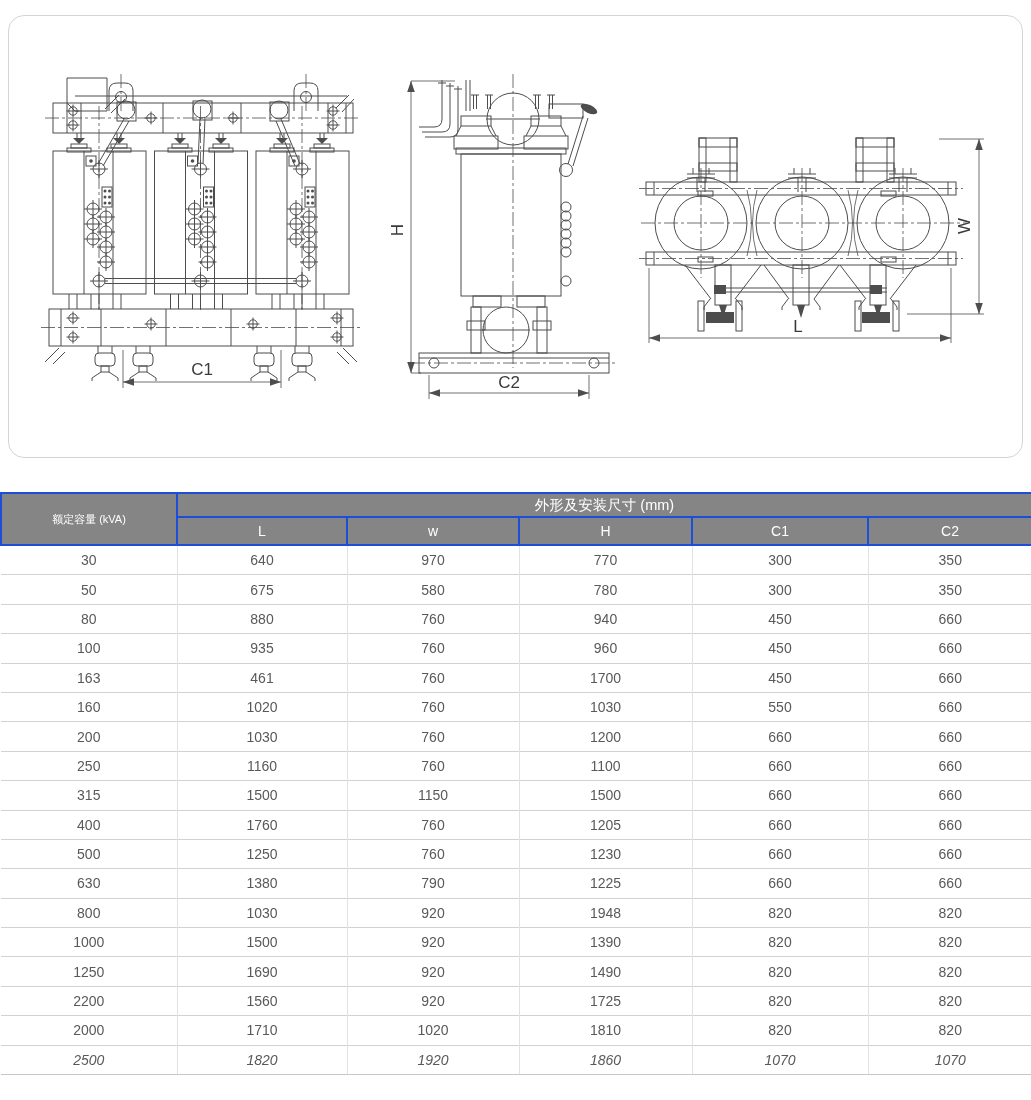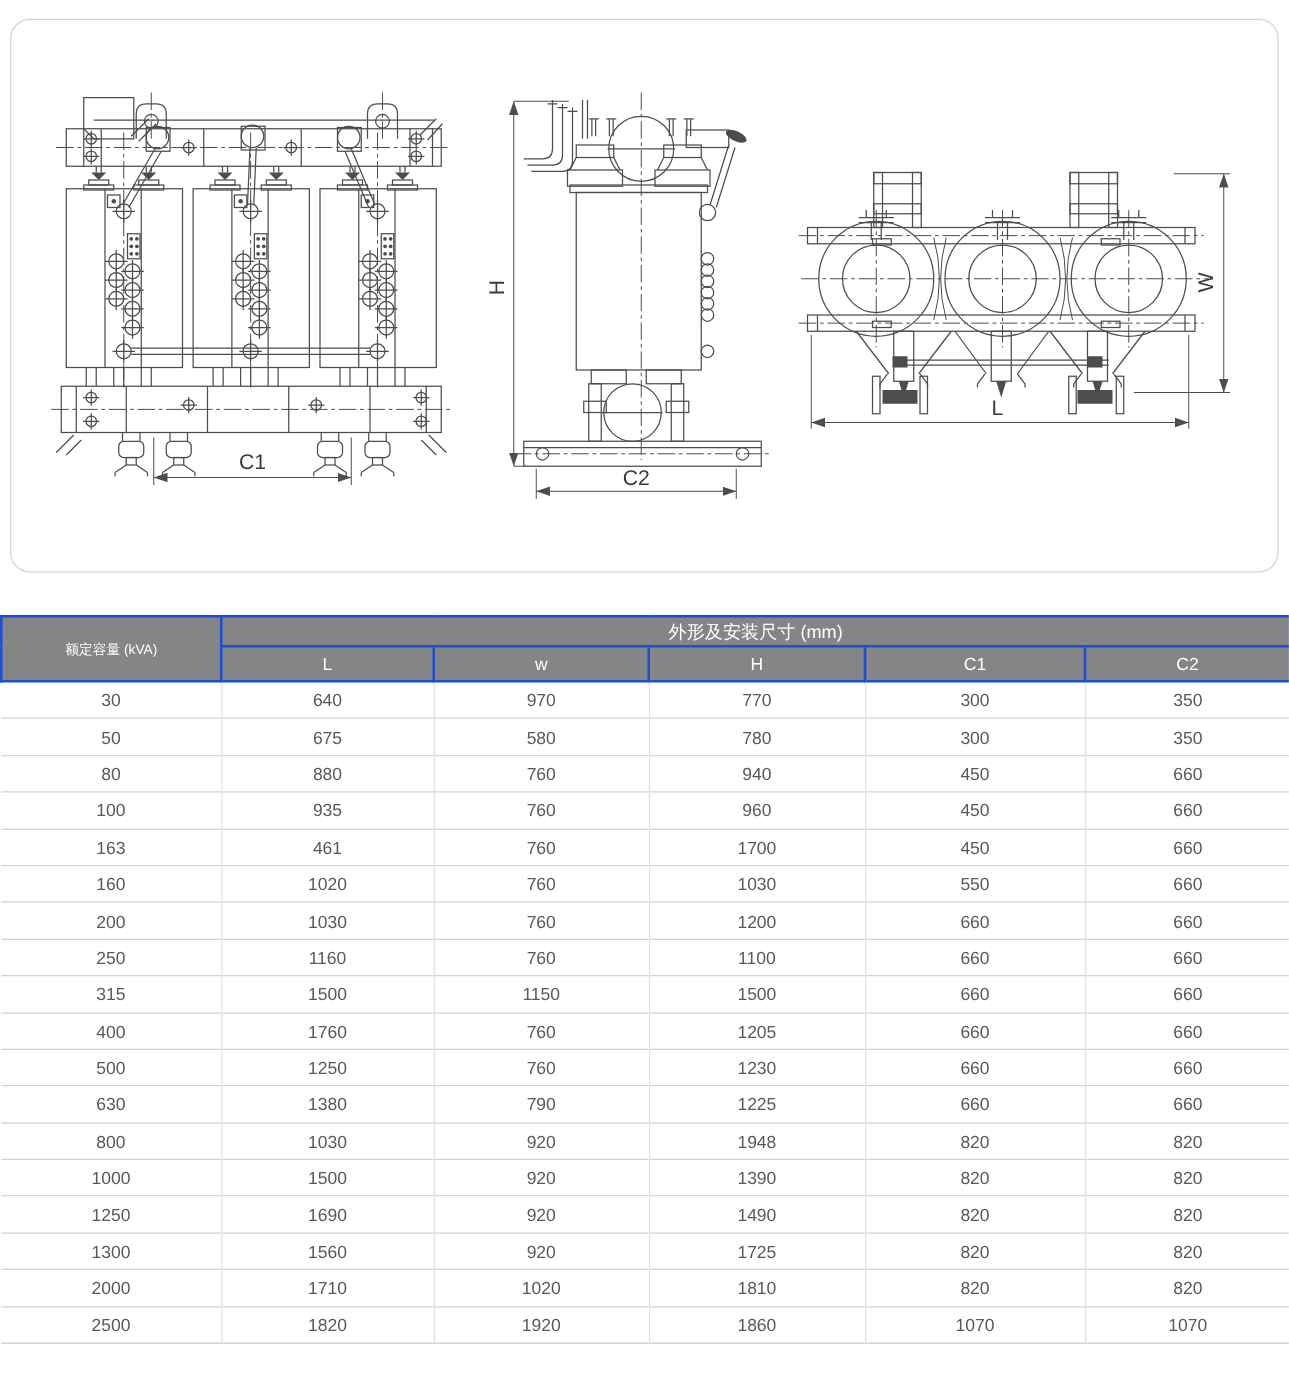--- a/index.html
+++ b/index.html
@@ -34,21 +34,21 @@
   }
   .spec-table .group-th{height:22px;}
   .spec-table .corner-th{font-size:11px;}
   .spec-table thead tr.sub-row th{height:26px;font-size:14px;}
   .spec-table td{
     height:28.4px;padding:0;text-align:center;vertical-align:middle;
     font-size:14px;color:var(--body-text);
     border-top:1px solid var(--row-divider);
   }
   .spec-table td + td{border-left:1px solid #e2e2e2;}
-  .spec-table tbody tr:last-child td{border-bottom:1px solid #c7c7c7;}
+  .spec-table tbody tr:last-child td{border-bottom:1px solid #c7c7c7;font-style:italic;}
 </style>
 </head>
 <body>
 
 <div class="panel">
 <svg class="drawing" width="1011" height="439" viewBox="0 0 1011 439" xmlns="http://www.w3.org/2000/svg">
   <defs>
     <pattern id="vhatch" width="5" height="8" patternUnits="userSpaceOnUse">
       <path d="M2.5 0 V8" class="thin"></path>
     </pattern>
@@ -419,21 +419,21 @@
   </tr>
       <tr>
     <td>1250</td>
     <td>1690</td>
     <td>920</td>
     <td>1490</td>
     <td>820</td>
     <td>820</td>
   </tr>
       <tr>
-    <td>1300</td>
+    <td>2200</td>
     <td>1560</td>
     <td>920</td>
     <td>1725</td>
     <td>820</td>
     <td>820</td>
   </tr>
       <tr>
     <td>2000</td>
     <td>1710</td>
     <td>1020</td>

